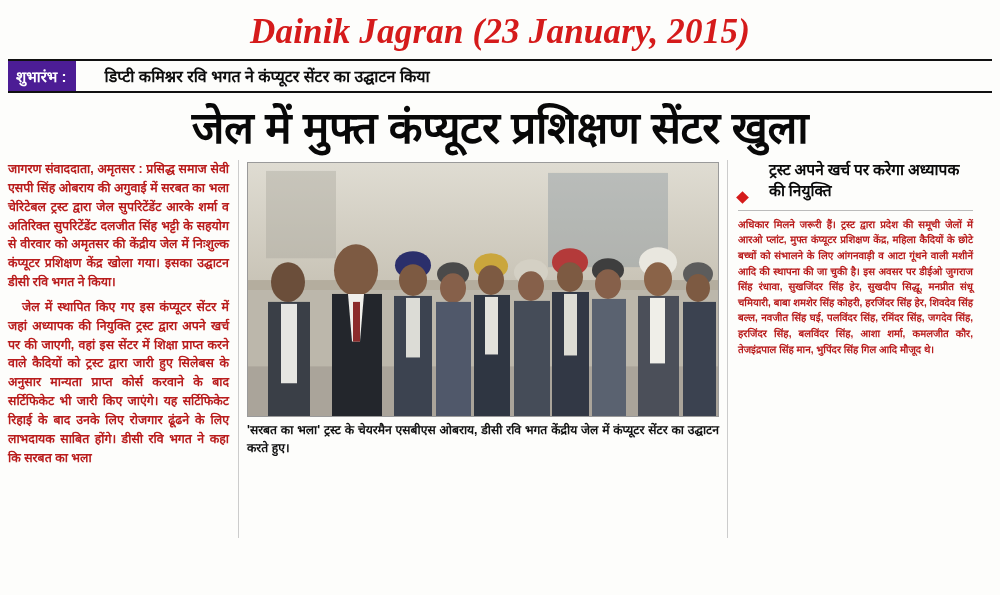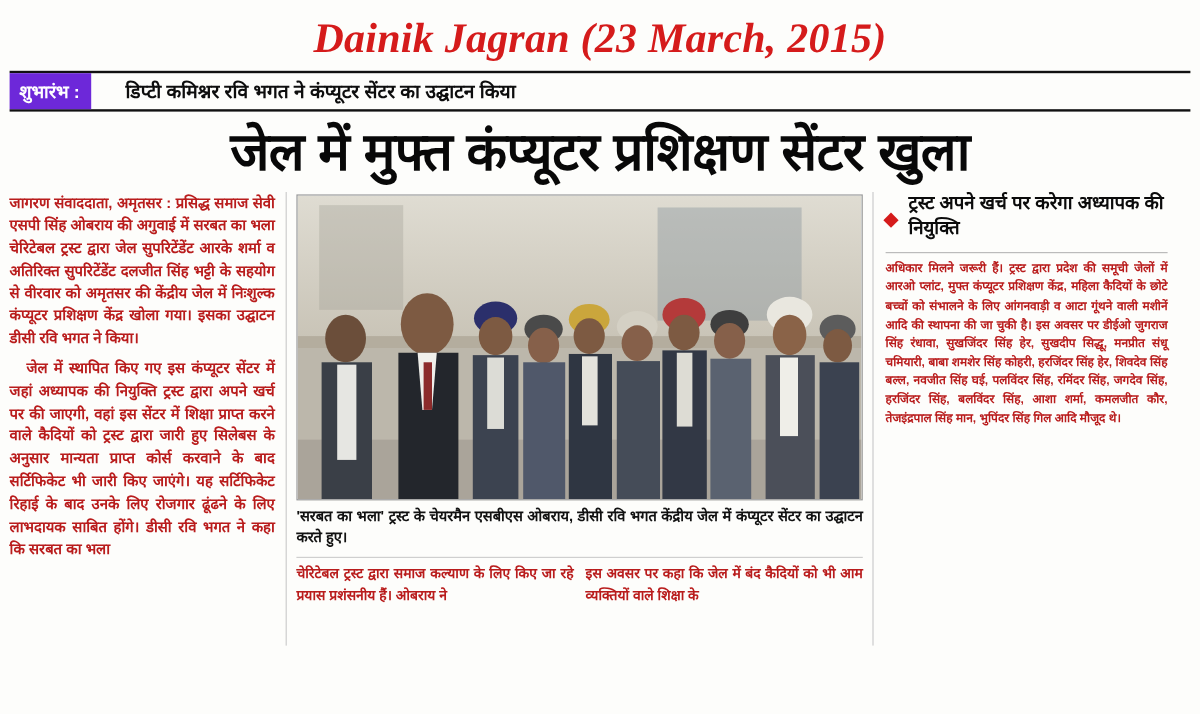--- a/index.html
+++ b/index.html
@@ -41,21 +41,21 @@
   
   .kicker-bar {
     display: flex;
     align-items: stretch;
     height: 30px;
     margin: 2px 8px 0 8px;
     border-top: 2px solid #111;
     border-bottom: 2px solid #111;
   }
   .kicker-label {
-    background: #6d28d9;
+    background: #4c1d95;
     color: #ffffff;
     font-weight: bold;
     font-size: 15px;
     display: flex;
     align-items: center;
     padding: 0 10px 0 8px;
     white-space: nowrap;
   }
   .kicker-text {
     flex: 1;
@@ -146,23 +146,24 @@
   }
   .mid-cols .para {
     font-size: 11.6px;
     line-height: 1.5;
   }
   .mid-col { flex: 1; }
 
   
   .subhead-row {
     display: flex;
-    align-items: center;
-    gap: 10px;
+    align-items: flex-end;
+    gap: 22px;
     margin-bottom: 8px;
+    font-family: Liberation Serif, serif;
   }
   .diamond {
     width: 9px;
     height: 9px;
     background: #d51b1b;
     transform: rotate(45deg);
     margin-top: 5px;
     flex: 0 0 auto;
   }
   .subhead-text {
@@ -180,21 +181,21 @@
     font-size: 10px;
     line-height: 1.56;
   }
 </style>
 </head>
 <body>
 
 <div id="page">
 
   <div class="masthead">
-    <div class="masthead-title">Dainik Jagran (23 March, 2015)</div>
+    <div class="masthead-title">Dainik Jagran (23 January, 2015)</div>
   </div>
 
   <div class="kicker-bar">
     <div class="kicker-label">शुभारंभ :</div>
     <div class="kicker-text">डिप्टी कमिश्नर रवि भगत ने कंप्यूटर सेंटर का उद्घाटन किया</div>
   </div>
 
   <div class="headline">जेल में मुफ्त कंप्यूटर प्रशिक्षण सेंटर खुला</div>
 
   <div class="body-area">
@@ -281,28 +282,20 @@
               <ellipse cx="450" cy="112" rx="15" ry="12" fill="#5c5c5c"></ellipse>
               <ellipse cx="450" cy="126" rx="12" ry="14" fill="#7d5a42"></ellipse>
               <rect x="435" y="140" width="33" height="115" fill="#3b4250"></rect>
             </g>
           </g>
         </svg>
       </div>
 
       <div class="caption">'सरबत का भला' ट्रस्ट के चेयरमैन एसबीएस ओबराय, डीसी रवि भगत केंद्रीय जेल में कंप्यूटर सेंटर का उद्घाटन करते हुए।</div>
 
-      <div class="mid-cols">
-        <div class="mid-col">
-          <p class="para">चेरिटेबल ट्रस्ट द्वारा समाज कल्याण के लिए किए जा रहे प्रयास प्रशंसनीय हैं। ओबराय ने</p>
-        </div>
-        <div class="mid-col">
-          <p class="para">इस अवसर पर कहा कि जेल में बंद कैदियों को भी आम व्यक्तियों वाले शिक्षा के</p>
-        </div>
-      </div>
     </div>
 
     <div class="col-right">
       <div class="subhead-row">
         <span class="diamond"></span>
         <div class="subhead-text">ट्रस्ट अपने खर्च पर करेगा अध्यापक की नियुक्ति</div>
       </div>
       <hr class="rule">
       <p class="para">अधिकार मिलने जरूरी हैं। ट्रस्ट द्वारा प्रदेश की समूची जेलों में आरओ प्लांट, मुफ्त कंप्यूटर प्रशिक्षण केंद्र, महिला कैदियों के छोटे बच्चों को संभालने के लिए आंगनवाड़ी व आटा गूंथने वाली मशीनें आदि की स्थापना की जा चुकी है। इस अवसर पर डीईओ जुगराज सिंह रंधावा, सुखजिंदर सिंह हेर, सुखदीप सिद्धू, मनप्रीत संधू चमियारी, बाबा शमशेर सिंह कोहरी, हरजिंदर सिंह हेर, शिवदेव सिंह बल्ल, नवजीत सिंह घई, पलविंदर सिंह, रमिंदर सिंह, जगदेव सिंह, हरजिंदर सिंह, बलविंदर सिंह, आशा शर्मा, कमलजीत कौर, तेजइंद्रपाल सिंह मान, भुपिंदर सिंह गिल आदि मौजूद थे।</p>
     </div>

